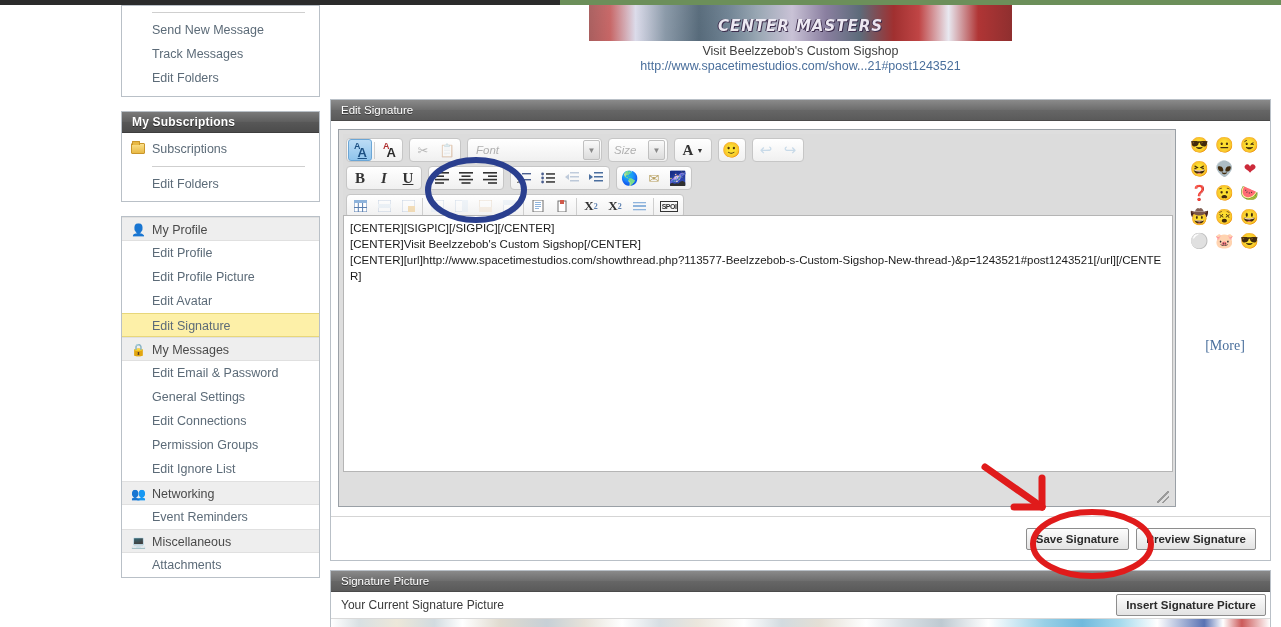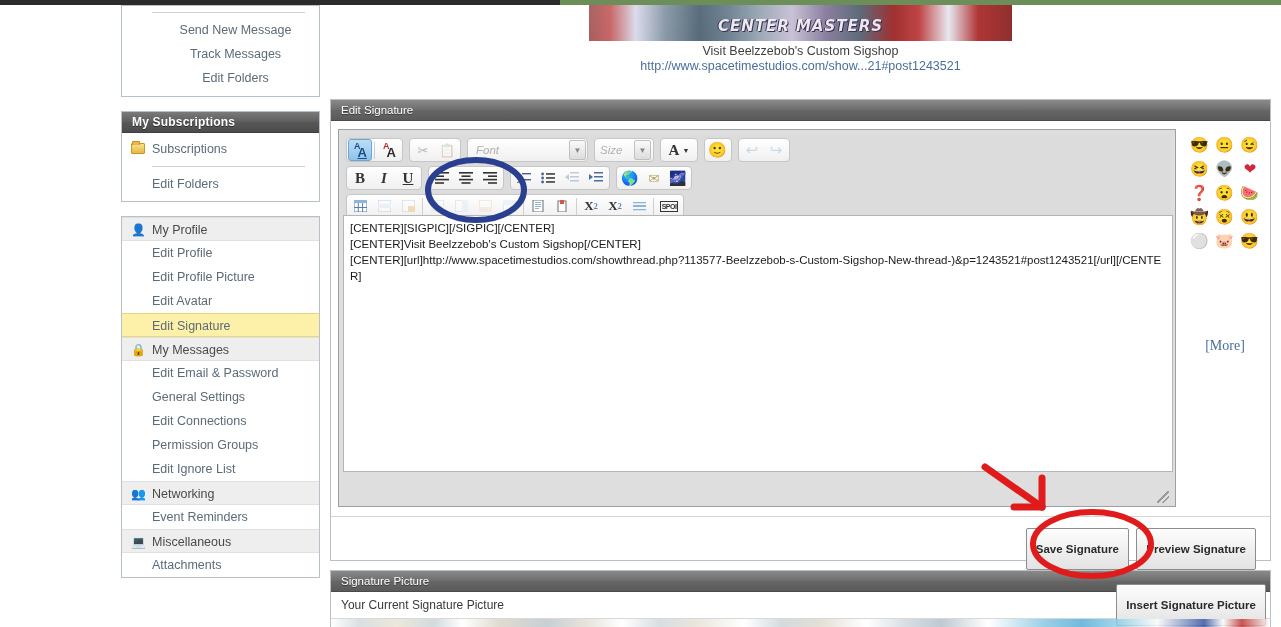--- a/index.html
+++ b/index.html
@@ -272,21 +272,21 @@
   }
   .btn {
     display: inline-block;
     font-family: "Liberation Sans", sans-serif;
     font-size: 11.5px;
     font-weight: bold;
     color: #2b2b2b;
     background: linear-gradient(to bottom,#fdfdfd,#e3e3e3);
     border: 1px solid #8d8d8d;
     border-radius: 2px;
-    padding: 14px 9px;
+    padding: 4px 9px;
     cursor: pointer;
     margin-left: 3px;
   }
 
   
   #sig-pic-block {
     left: 330px; top: 570px; width: 941px; height: 90px;
   }
   .sp-row {
     height: 27px;
@@ -320,21 +320,21 @@
 </head>
 <body>
 
 <div id="page">
 
   <div class="topband"></div>
   <div class="topband-green"></div>
 
   <div class="sidebar">
 
-    <div class="panel" style="margin-top:0;text-align:center;">
+    <div class="panel" style="margin-top:0;">
       <div class="hr-sep" style="margin-top:6px;"></div>
       <a class="nav-item">Send New Message</a>
       <a class="nav-item">Track Messages</a>
       <a class="nav-item">Edit Folders</a>
       <div style="height:6px"></div>
     </div>
 
     <div class="panel">
       <div class="panel-head">My Subscriptions</div>
       <div style="height:4px"></div>
@@ -408,21 +408,21 @@
               <span style="font-size:9px;position:relative;top:-4px;left:1px;font-weight:bold;color:#b03030">A</span>
               <span style="font-size:13px;font-weight:bold;color:#2b2b2b;margin-left:-2px;position:relative;top:2px">A</span>
             </div>
           </div>
 
           <div class="tb-group">
             <div class="tb-btn dis">✂</div>
             <div class="tb-btn dis">📋</div>
           </div>
 
-          <div class="tb-group" style="width:121px">
+          <div class="tb-group" style="width:135px">
             <div class="tb-select" style="flex:1">Font</div>
             <div class="tb-caret">▼</div>
           </div>
 
           <div class="tb-group" style="width:60px">
             <div class="tb-select" style="flex:1;padding-left:4px">Size</div>
             <div class="tb-caret" style="margin-right:1px">▼</div>
           </div>
 
           <div class="tb-group">

